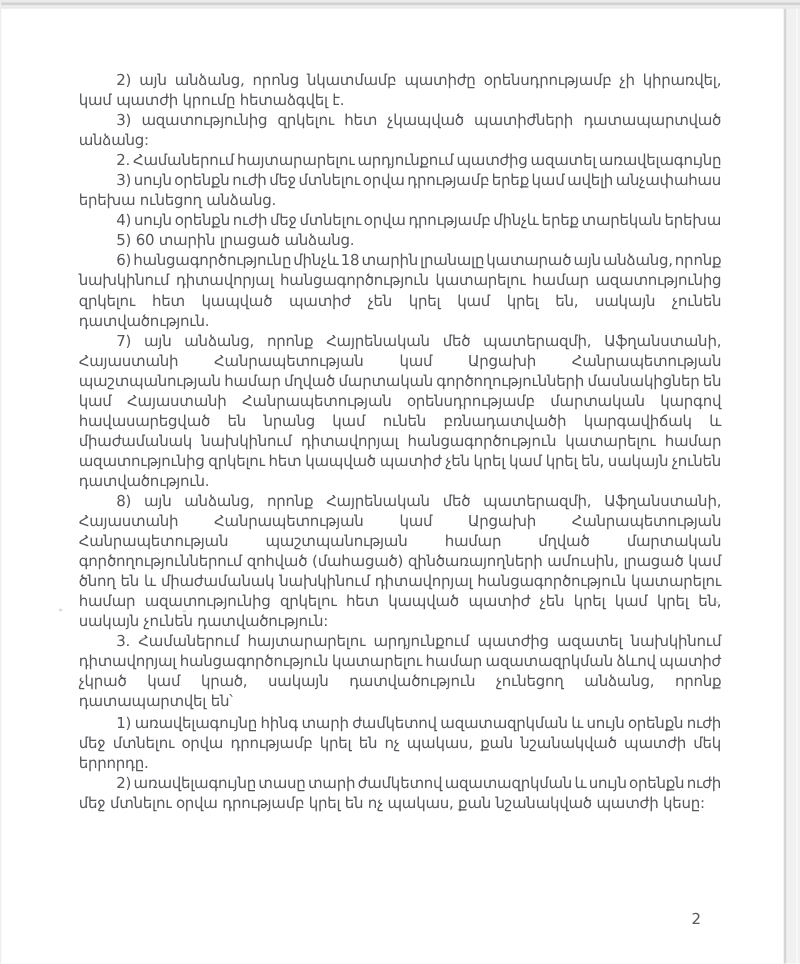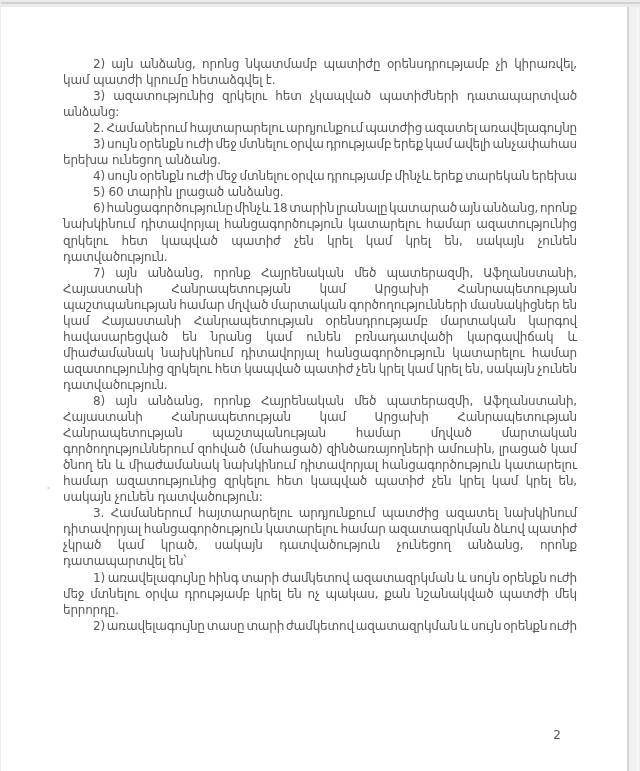--- a/index.html
+++ b/index.html
@@ -330,20 +330,21 @@
         <span>առավելագույնը</span>
         <span>տասը</span>
         <span>տարի</span>
         <span>ժամկետով</span>
         <span>ազատազրկման</span>
         <span>և</span>
         <span>սույն</span>
         <span>օրենքն</span>
         <span>ուժի</span>
       </div>
+      <div class="line">մեջ մտնելու օրվա դրությամբ կրել են ոչ պակաս, քան նշանակված պատժի կեսը:</div>
     </div>
 
   <div class="page-number">2</div>
 
   <div class="speck" style="left:47px;top:487px;width:3px;height:2px;"></div>
   <div class="speck" style="left:120px;top:483px;width:3px;height:2px;"></div>
   <div class="speck" style="left:146px;top:488px;width:3px;height:2px;"></div>
   <div class="speck" style="left:113px;top:510px;width:3px;height:2px;"></div>
   <div class="speck" style="left:131px;top:527px;width:3px;height:2px;"></div>
   <div class="speck" style="left:572px;top:481px;width:3px;height:2px;"></div>

